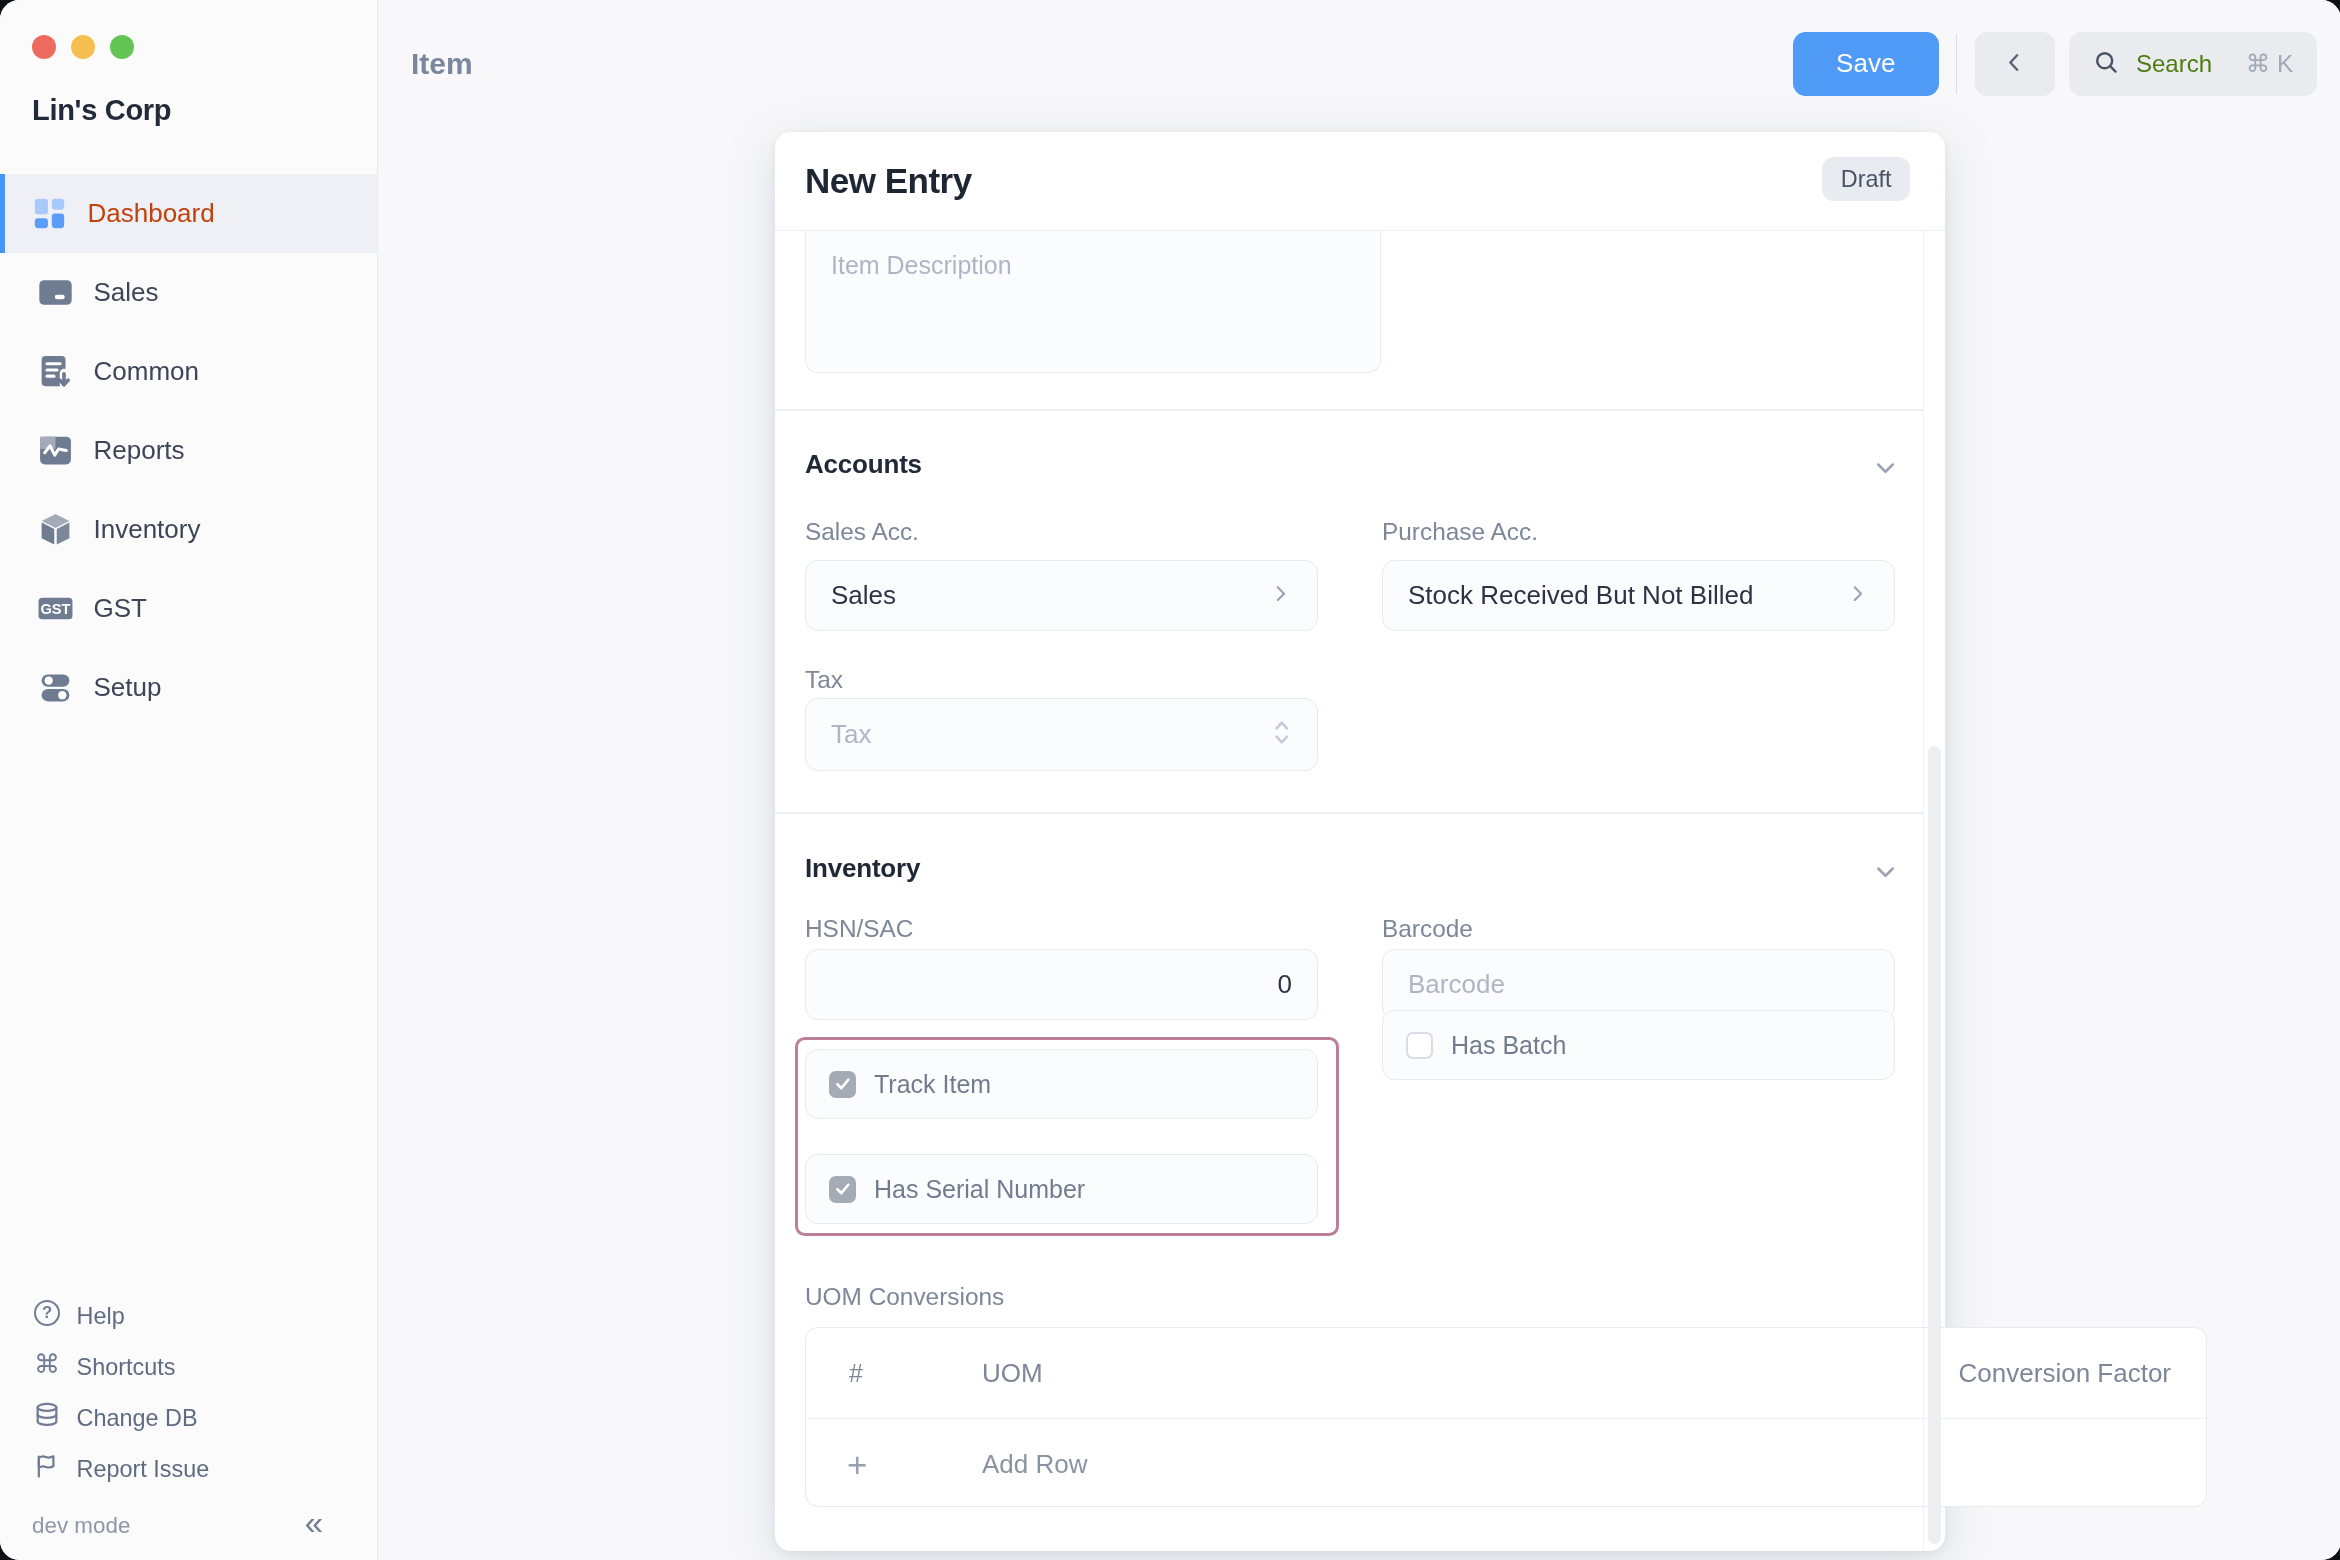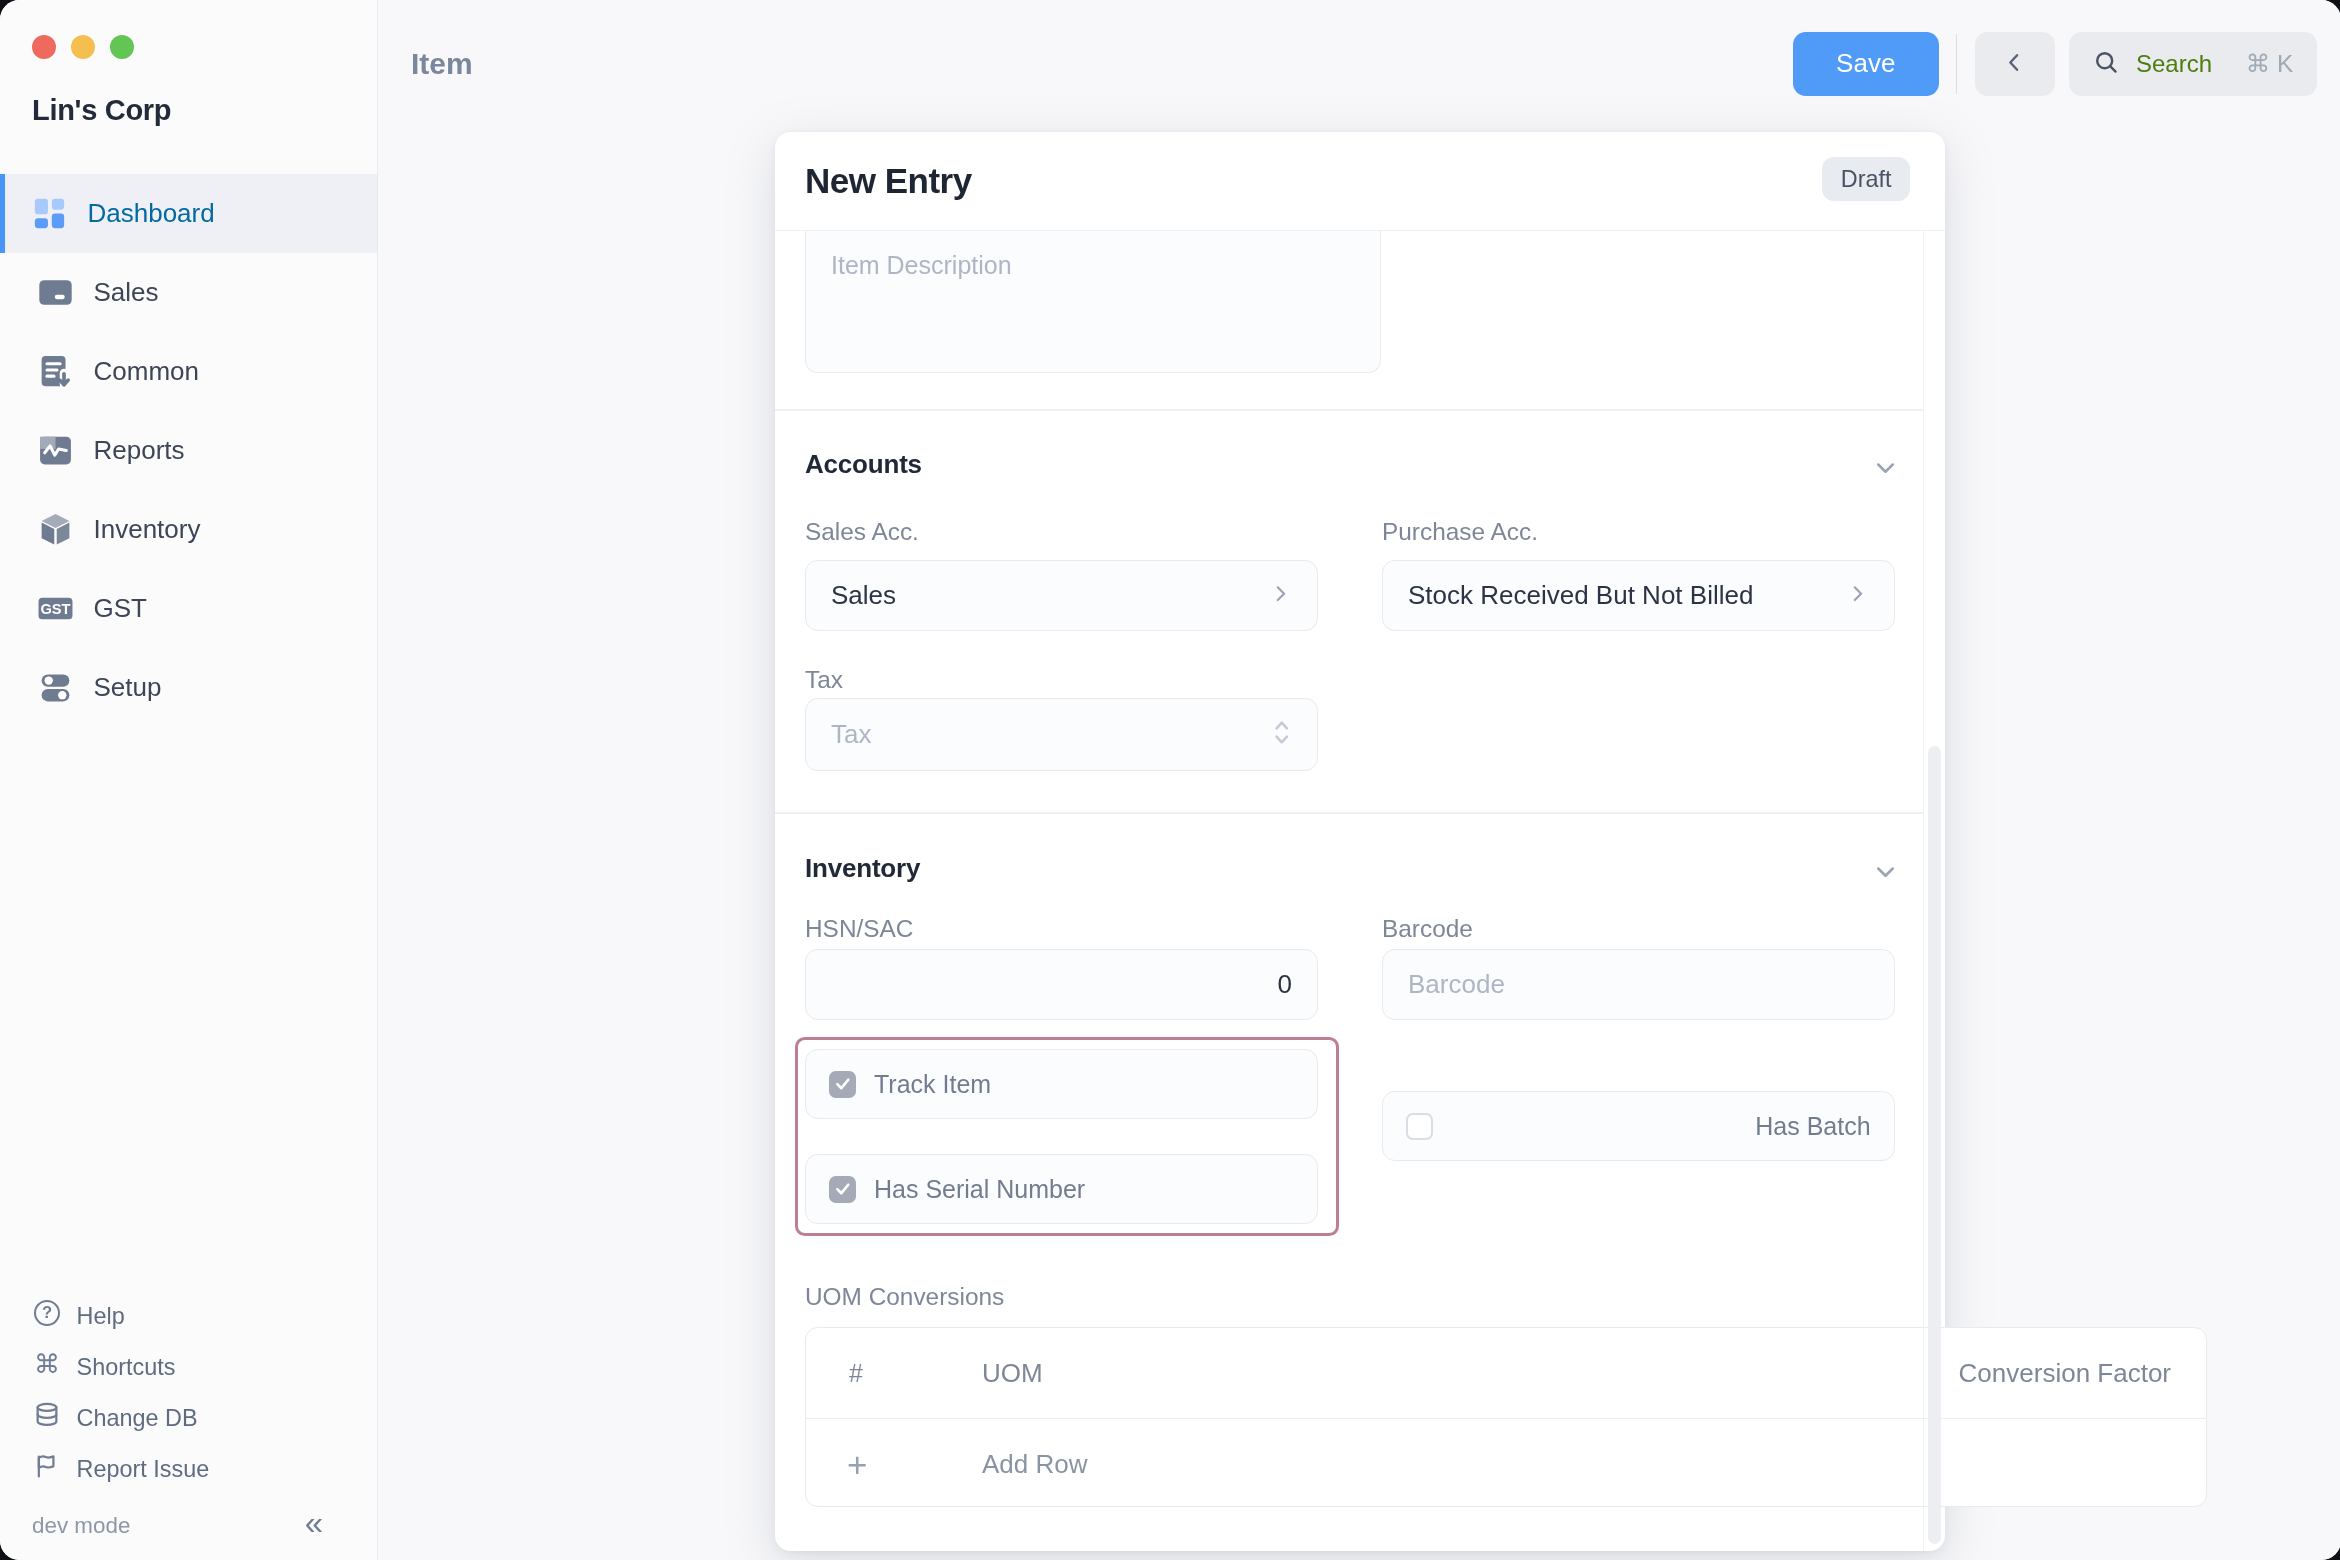--- a/index.html
+++ b/index.html
@@ -22,21 +22,21 @@
   .t-red{background:#ee6a5e;} .t-yellow{background:#f5bf4f;} .t-green{background:#62c554;}
   .corp-name{position:absolute;left:32px;top:94px;font-size:29px;font-weight:700;color:#232b3a;letter-spacing:-0.3px;}
   .nav{position:absolute;left:0;top:174px;width:100%;}
   .nav-item{
     height:79px;display:flex;align-items:center;padding-left:32px;
     border-left:5.9px solid transparent;cursor:default;
   }
   .nav-item .nv-icon{width:37px;height:37px;flex:0 0 37px;display:flex;align-items:center;justify-content:center;}
   .nav-item .nv-label{margin-left:19.5px;font-size:26px;color:#3d4556;}
   .nav-item.active{background:#eef0f5;border-left-color:#4796f7;padding-left:26px;}
-  .nav-item.active .nv-label{color:#0369a1;}
+  .nav-item.active .nv-label{color:#c2410c;}
   .side-foot{position:absolute;left:0;bottom:69px;width:100%;}
   .foot-item{height:51px;display:flex;align-items:center;padding-left:32px;}
   .foot-item .ft-icon{width:30px;height:30px;flex:0 0 30px;display:flex;align-items:center;justify-content:center;color:#707d92;}
   .foot-item .ft-label{margin-left:14.6px;font-size:23.4px;color:#5f6b80;margin-top:8px;}
   .devmode-row{position:absolute;left:32px;bottom:21.5px;font-size:22.4px;color:#8e97a7;}
   .collapse-btn{position:absolute;right:54px;bottom:21.5px;font-size:33px;color:#707d92;line-height:1;}
   .cmd-glyph{font-size:26px;line-height:1;color:#707d92;}
   .help-circle{width:26px;height:26px;border:2px solid #707d92;border-radius:50%;
     display:flex;align-items:center;justify-content:center;font-size:16.6px;font-weight:700;color:#707d92;}
 
@@ -342,21 +342,21 @@
 
       <div class="check-field" style="left:30px;top:917px;">
         <span class="checkbox checked">
           <svg width="17.6" height="17.6" viewBox="0 0 24 24" fill="none" stroke="#ffffff" stroke-width="3.6" stroke-linecap="round" stroke-linejoin="round">
             <polyline points="4.5,12.5 10,18 19.5,6.5"></polyline>
           </svg>
         </span>
         <span class="check-label">Track Item</span>
       </div>
 
-      <div class="check-field" style="left:607px;top:959px;justify-content:space-between;">
+      <div class="check-field" style="left:607px;top:878px;">
         <span class="checkbox unchecked"></span>
         <span class="check-label">Has Batch</span>
       </div>
 
       <div class="check-field" style="left:30px;top:1022px;">
         <span class="checkbox checked">
           <svg width="17.6" height="17.6" viewBox="0 0 24 24" fill="none" stroke="#ffffff" stroke-width="3.6" stroke-linecap="round" stroke-linejoin="round">
             <polyline points="4.5,12.5 10,18 19.5,6.5"></polyline>
           </svg>
         </span>

